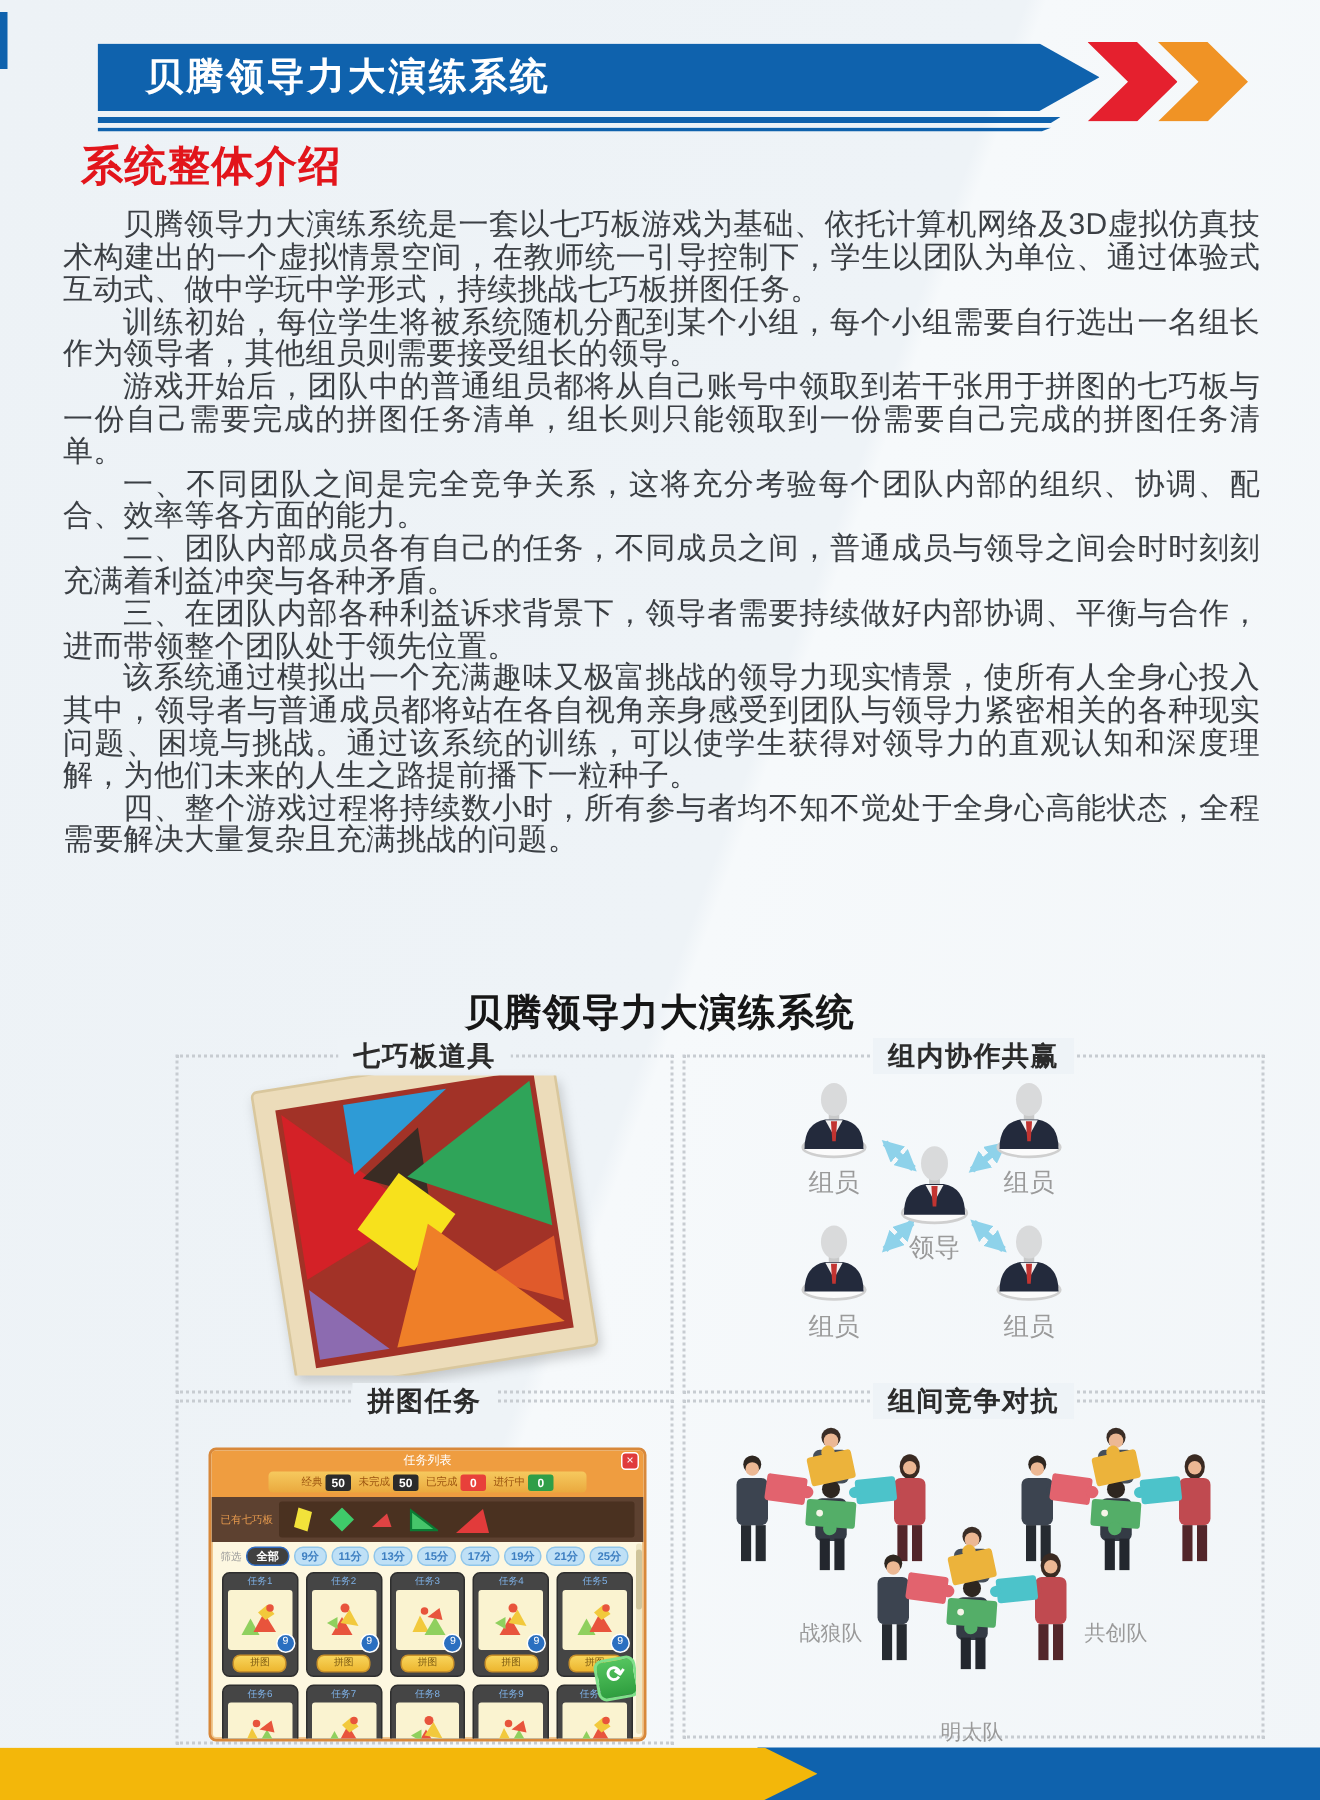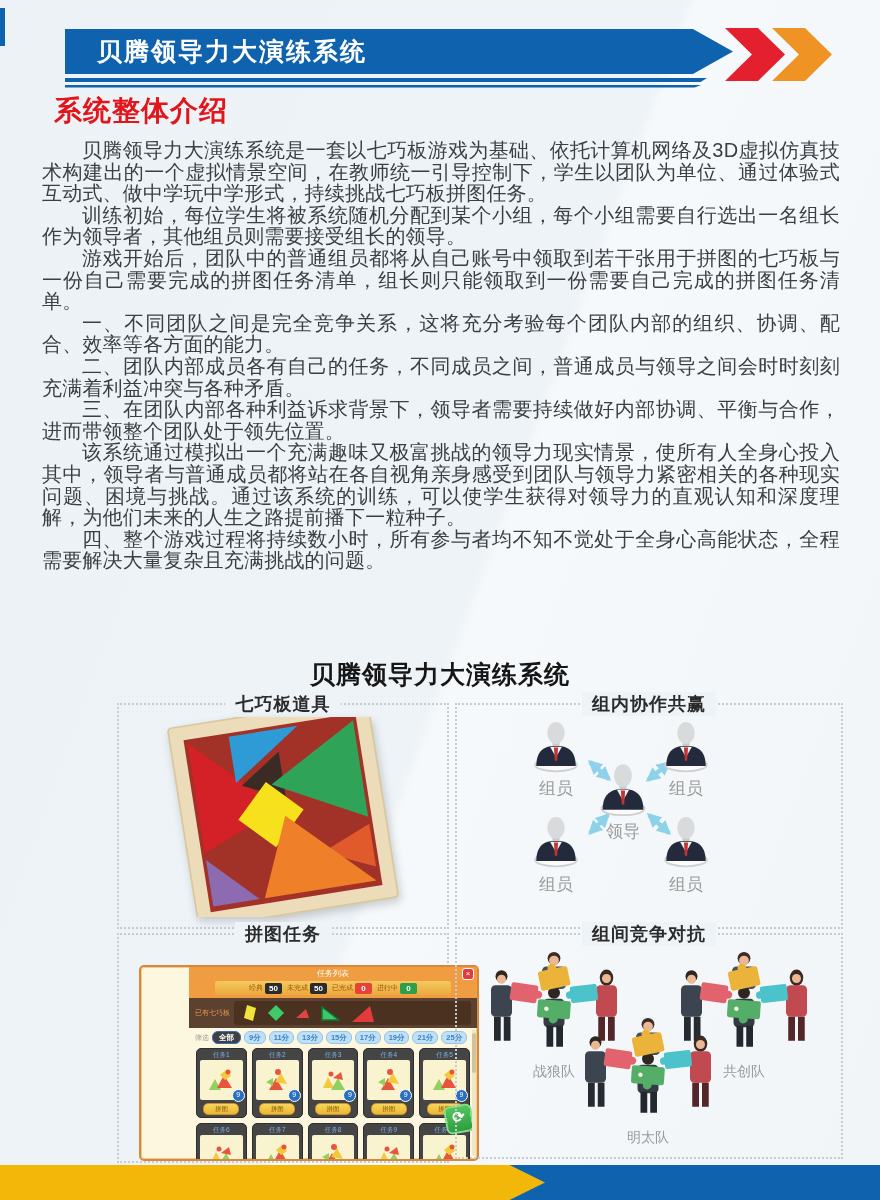--- a/index.html
+++ b/index.html
@@ -41,31 +41,31 @@
   .panel3{left:117px;top:933px;width:328px;height:226px;}
   .panel4{left:455px;top:933px;width:384px;height:222px;}
 
   
   .person{position:absolute;width:58px;height:62px;}
   .p-label{position:absolute;width:70px;text-align:center;font-size:17px;color:#9a9a9a;}
   .arrows{position:absolute;left:0;top:0;width:100%;height:100%;pointer-events:none;}
 
   
   .team{position:absolute;width:150px;height:118px;}
-  .t-label{position:absolute;width:150px;text-align:center;font-size:14px;color:#9a9a9a;}
+  .t-label{position:absolute;width:150px;text-align:center;font-size:14px;color:#9a9a9a;margin-top:17px;}
 
   
   .game{position:absolute;left:20px;top:30px;width:288px;height:192px;background:#fdf7e0;
         border:2px solid #d8883a;border-radius:5px;overflow:hidden;
-        box-shadow:inset 0 0 0 1px #f3c98e;padding-left:48px;}
+        box-shadow:inset 0 0 0 1px #f3c98e;}
   .g-top{background:#ef9d40;padding-bottom:3px;}
   .g-title{height:13px;line-height:13px;text-align:center;color:#fff;font-size:8px;position:relative;}
   .g-close{position:absolute;right:3px;top:1px;width:10px;height:10px;background:#e03c3c;
            border:1px solid #fff;border-radius:3px;color:#fff;font-size:8px;line-height:9px;text-align:center;}
-  .g-stats{margin:1px auto 0;width:236px;height:14px;background:linear-gradient(#f6c95e,#eaa93e);
+  .g-stats{margin:1px auto 0;width:212px;height:14px;background:linear-gradient(#f6c95e,#eaa93e);
            border-radius:3px;display:flex;align-items:center;justify-content:center;gap:5px;}
   .g-stat{display:flex;align-items:center;gap:2px;}
   .g-stat i{font-style:normal;font-size:7px;color:#9c5410;}
   .g-stat b{min-width:13px;padding:0 2px;border-radius:2px;color:#fff;font-size:8px;
             text-align:center;height:11px;line-height:11px;font-weight:bold;}
   .v-dark{background:#2b2b2b;} .v-red{background:#e8403a;} .v-green{background:#2f9e48;}
   .g-brown{background:#5d4130;height:30px;display:flex;align-items:center;gap:4px;padding:0 6px;}
   .g-owned{color:#e89b4e;font-size:7px;white-space:nowrap;}
   .g-pieces{flex:1;height:24px;background:#4a3120;border-radius:2px;display:flex;
             align-items:center;gap:11px;padding:0 9px;}

